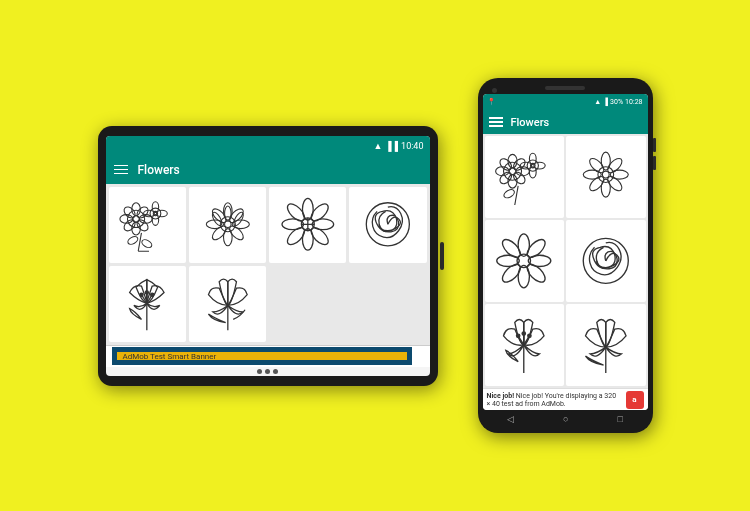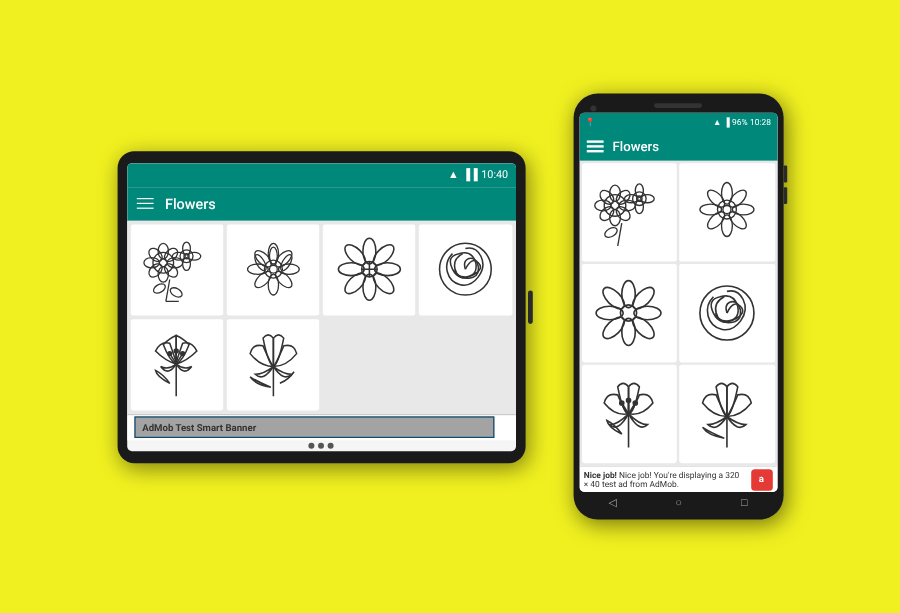--- a/index.html
+++ b/index.html
@@ -111,30 +111,29 @@
       justify-content: center;
       overflow: hidden;
     }
 
     .flower-cell svg {
       width: 85%;
       height: 85%;
     }
 
     .tablet-ad-banner {
-      background: #a3a3a3;
+      background: #eab308;
       height: 18px;
       flex: 1;
       display: flex;
       align-items: center;
       padding: 0 6px;
       font-size: 8px;
       color: #333;
-      border: 1px solid #0c4a6e;
-      font-weight: bold;
+      border: 5px solid #0c4a6e;
     }
 
     .tablet-ad-arrow {
       color: white;
       font-size: 9px;
       margin-left: 4px;
     }
 
     .tablet-nav-dots {
       display: flex;
@@ -471,21 +470,21 @@
     <div class="phone-speaker"></div>
     <div class="phone-camera"></div>
 
     <div class="phone-screen">
 
       <div class="phone-status-bar">
         <span class="phone-status-left">📍</span>
         <div class="phone-status-right">
           <span>▲</span>
           <span>▐</span>
-          <span>96%</span>
+          <span>30%</span>
           <span>10:28</span>
         </div>
       </div>
 
       <div class="phone-toolbar">
         <div class="hamburger-icon">
           <span></span>
             <span></span>
             <span></span>
         </div>

